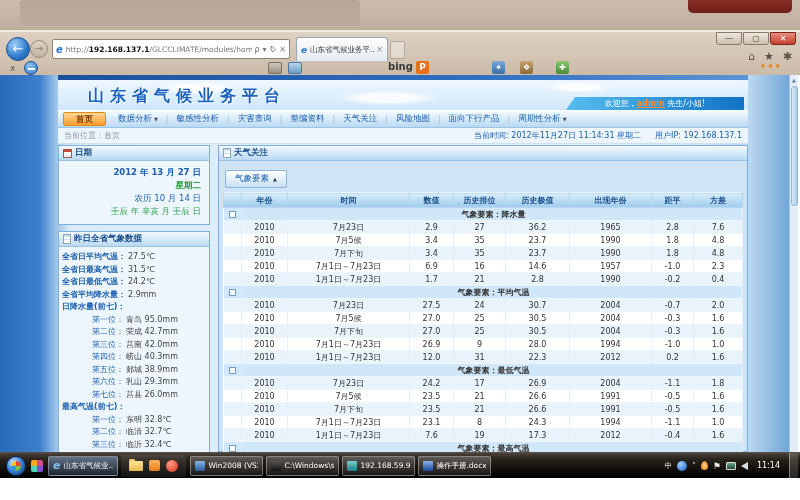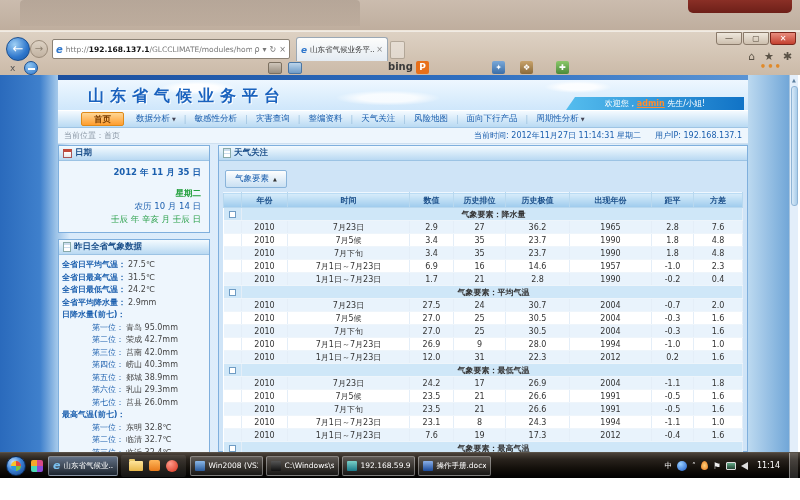--- a/index.html
+++ b/index.html
@@ -88,21 +88,21 @@
       linear-gradient(#eef7ff,#cfe7fb); }
   #page-title { position:absolute; left:30px; top:6px; font-size:16px; font-weight:bold;
     color:#1a62be; letter-spacing:6px; text-shadow:1px 1px 0 #fff; }
   #welcome-ribbon { position:absolute; right:4px; bottom:0; height:13px; min-width:178px;
     background:linear-gradient(90deg,#55bdee,#1173c6);
     clip-path:polygon(9px 0, 100% 0, 100% 100%, 0 100%);
     color:#fff; font-size:8px; line-height:13px; text-align:center; padding:0 10px; }
   #welcome-ribbon b { color:#ff8c2e;text-decoration:underline; }
 
   #nav-bar { height:18px; background:linear-gradient(#f4faff,#b9daf3); border-top:1px solid #fff;
-    border-bottom:1px solid #9ec4e4; display:flex; align-items:center; padding-left:23px; }
+    border-bottom:1px solid #9ec4e4; display:flex; align-items:center; padding-left:5px; }
   .nav-item { font-size:8.5px; color:#1b5fae; padding:0 8px; white-space:nowrap; }
   .nav-item.active { background:linear-gradient(#ffd795,#ff9d2e); border:1px solid #e08a18; border-radius:2px;
     color:#7a3c00; font-weight:bold; height:14px; line-height:12px; padding:0 12px; margin-right:4px; }
   .nav-sep { color:#9cc0de; font-size:8px; }
   .nav-arr { font-size:5px; color:#445; margin-left:2px; }
 
   #crumb-row { height:16px; background:#eef6fd; border-bottom:1px solid #cfe0f0;
     display:flex; align-items:center; font-size:8px; padding:0 6px; }
   #breadcrumb { color:#8a97a5; }
   #crumb-spacer { flex:1; }
@@ -116,21 +116,21 @@
   .panel-head { height:15px; background:linear-gradient(#f4fbff,#b9d9f2); border-bottom:1px solid #9cc3e4;
     display:flex; align-items:center; gap:3px; padding-left:4px;
     font-size:8.5px; font-weight:bold; color:#1b4f8a; }
   .ico-cal { width:9px; height:9px; background:linear-gradient(#fff,#e8e8e8); border:1px solid #a55;
     border-top:3px solid #c34a3a; }
   .ico-doc { width:8px; height:10px; background:#fff; border:1px solid #8aa;
     box-shadow:inset 0 2px 0 #cde, inset 0 4px 0 #fff, inset 0 5px 0 #cde; }
 
   #date-body { padding:5px 8px 6px; text-align:right; font-size:8.5px; line-height:13px; }
   #date-solar { color:#1b5fae; font-weight:bold; }
-  #date-week { color:#22a03c; font-weight:bold;margin-top:8px; }
+  #date-week { color:#22a03c; font-weight:bold; }
   #date-lunar { color:#1b5fae; }
   #date-ganzhi { color:#2aa04a; }
 
   #weather-body { padding:4px 3px; font-size:8px; line-height:12.5px; }
   .stat-line { display:flex; }
   .stat-line .lbl { color:#1b5fae; font-weight:bold; }
   .stat-line .val { color:#444; margin-left:2px; }
   .sec-title { color:#1b5fae; font-weight:bold; }
   .rank-line { display:flex; }
   .rank-line .rank { width:62px; text-align:right; color:#1b5fae; }
@@ -282,21 +282,21 @@
 
     <div id="body-row">
 
       <div id="sidebar">
         <div class="panel">
           <div class="panel-head">
             <span class="ico-cal"></span>
             <span>日期</span>
           </div>
           <div id="date-body">
-            <div id="date-solar">2012 年 11 月 35 日</div>
+            <div id="date-solar">2012 年 13 月 27 日</div>
             <div id="date-week">星期二</div>
             <div id="date-lunar">农历 10 月 14 日</div>
             <div id="date-ganzhi">壬辰 年 辛亥 月 壬辰 日</div>
           </div>
         </div>
 
         <div class="panel">
           <div class="panel-head">
             <span class="ico-doc"></span>
             <span>昨日全省气象数据</span>

